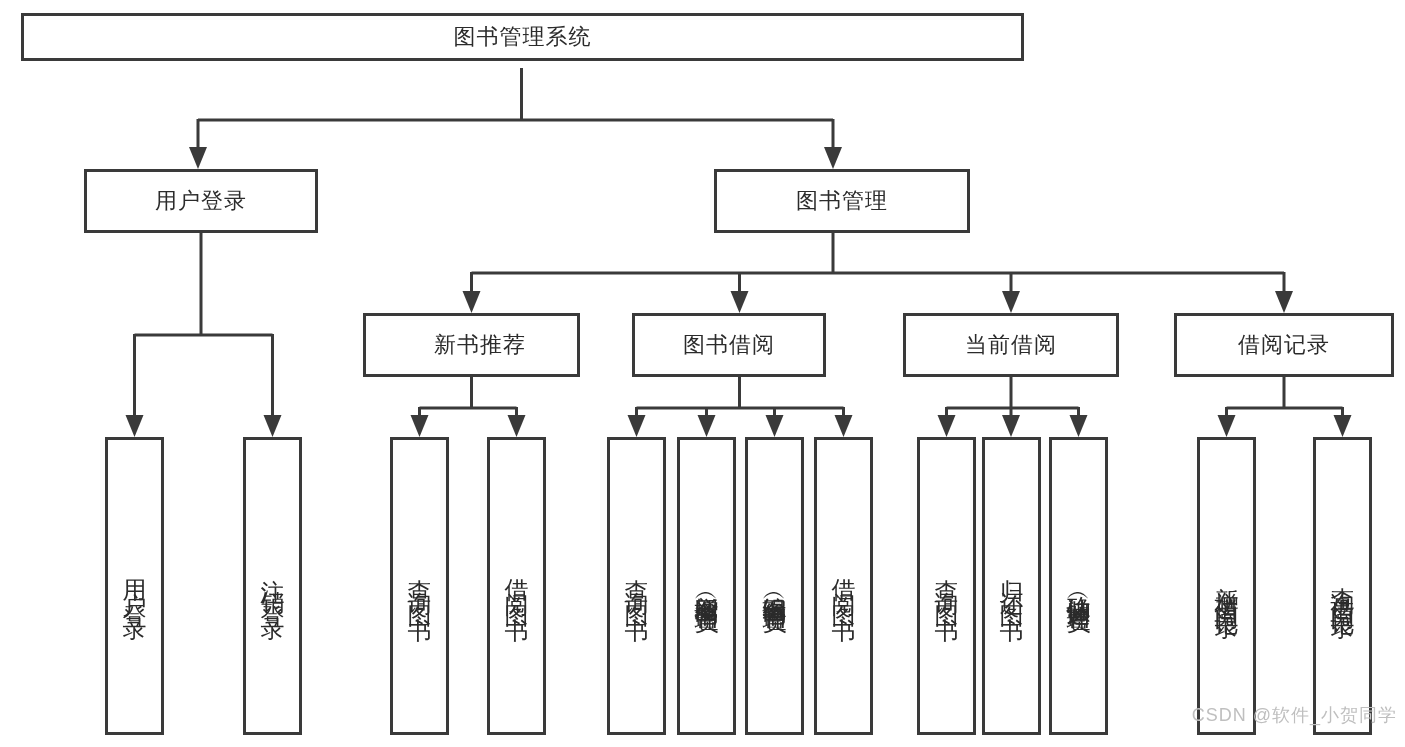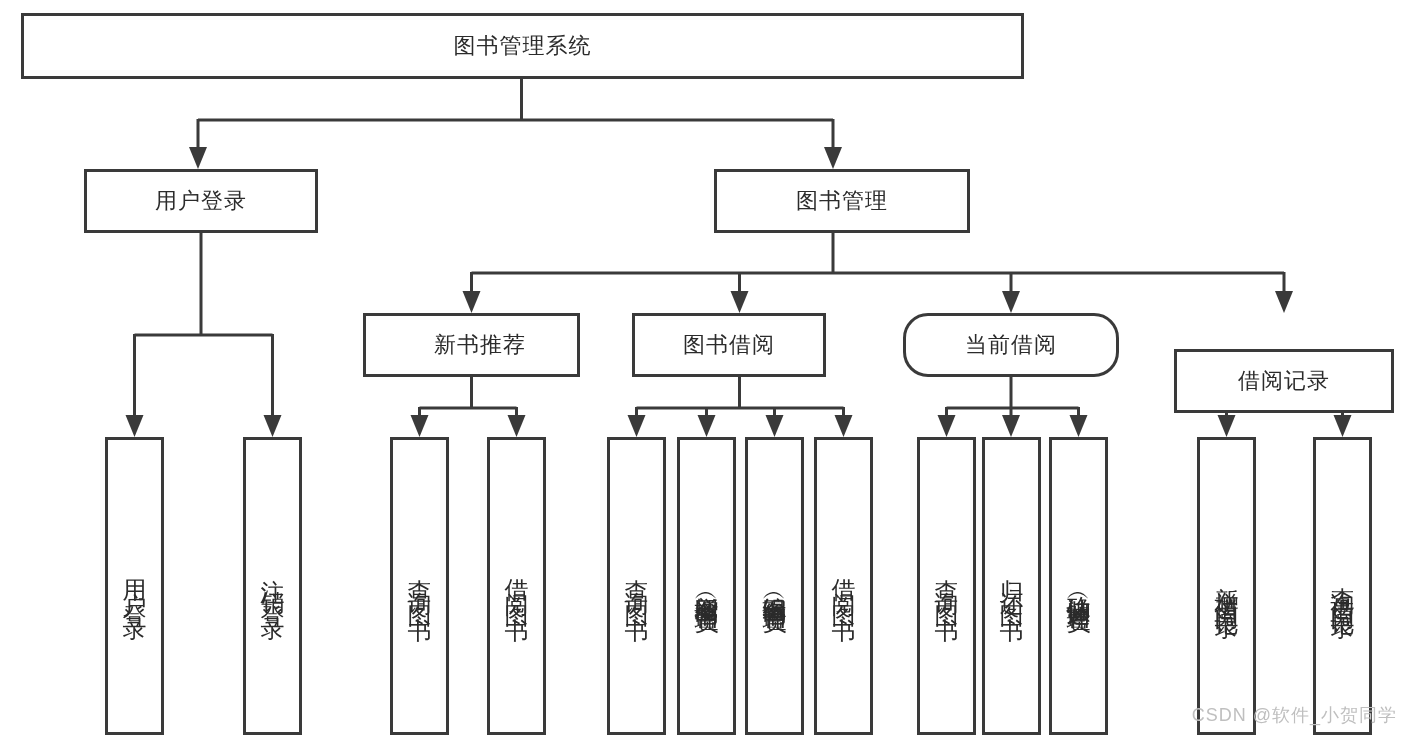--- a/index.html
+++ b/index.html
@@ -94,41 +94,41 @@
       <polygon points="1002,415 1020,415 1011,437"></polygon>
       <polygon points="1069.5,415 1087.5,415 1078.5,437"></polygon>
     </g>
     <g>
       <path d="M1284 377 V408 M1226.5 408 H1342.5 M1226.5 407 V418 M1342.5 407 V418"></path>
       <polygon points="1217.5,415 1235.5,415 1226.5,437"></polygon>
       <polygon points="1333.5,415 1351.5,415 1342.5,437"></polygon>
     </g>
   </svg>
 
-  <div class="box" style="left:21px;top:13px;width:1003px;height:66px;">
+  <div class="box" style="left:21px;top:13px;width:1003px;height:48px;">
     <span class="hlabel">图书管理系统</span>
   </div>
 
   <div class="box" style="left:84px;top:169px;width:234px;height:64px;">
     <span class="hlabel">用户登录</span>
   </div>
   <div class="box" style="left:714px;top:169px;width:256px;height:64px;">
     <span class="hlabel">图书管理</span>
   </div>
 
   <div class="box" style="left:363px;top:313px;width:217px;height:64px;padding-left:17px;">
     <span class="hlabel">新书推荐</span>
   </div>
   <div class="box" style="left:632px;top:313px;width:194px;height:64px;">
     <span class="hlabel">图书借阅</span>
   </div>
-  <div class="box" style="left:903px;top:313px;width:216px;height:64px;border-radius:25px;">
+  <div class="box" style="left:903px;top:313px;width:216px;height:64px;">
     <span class="hlabel">当前借阅</span>
   </div>
-  <div class="box" style="left:1174px;top:313px;width:220px;height:64px;margin-top:36px;">
+  <div class="box" style="left:1174px;top:313px;width:220px;height:64px;">
     <span class="hlabel">借阅记录</span>
   </div>
 
   <div class="box leaf" style="left:105px;top:437px;width:59px;height:298px;">
     <span class="vlabel">用户登录</span>
   </div>
   <div class="box leaf" style="left:243px;top:437px;width:59px;height:298px;">
     <span class="vlabel">注销登录</span>
   </div>
 

